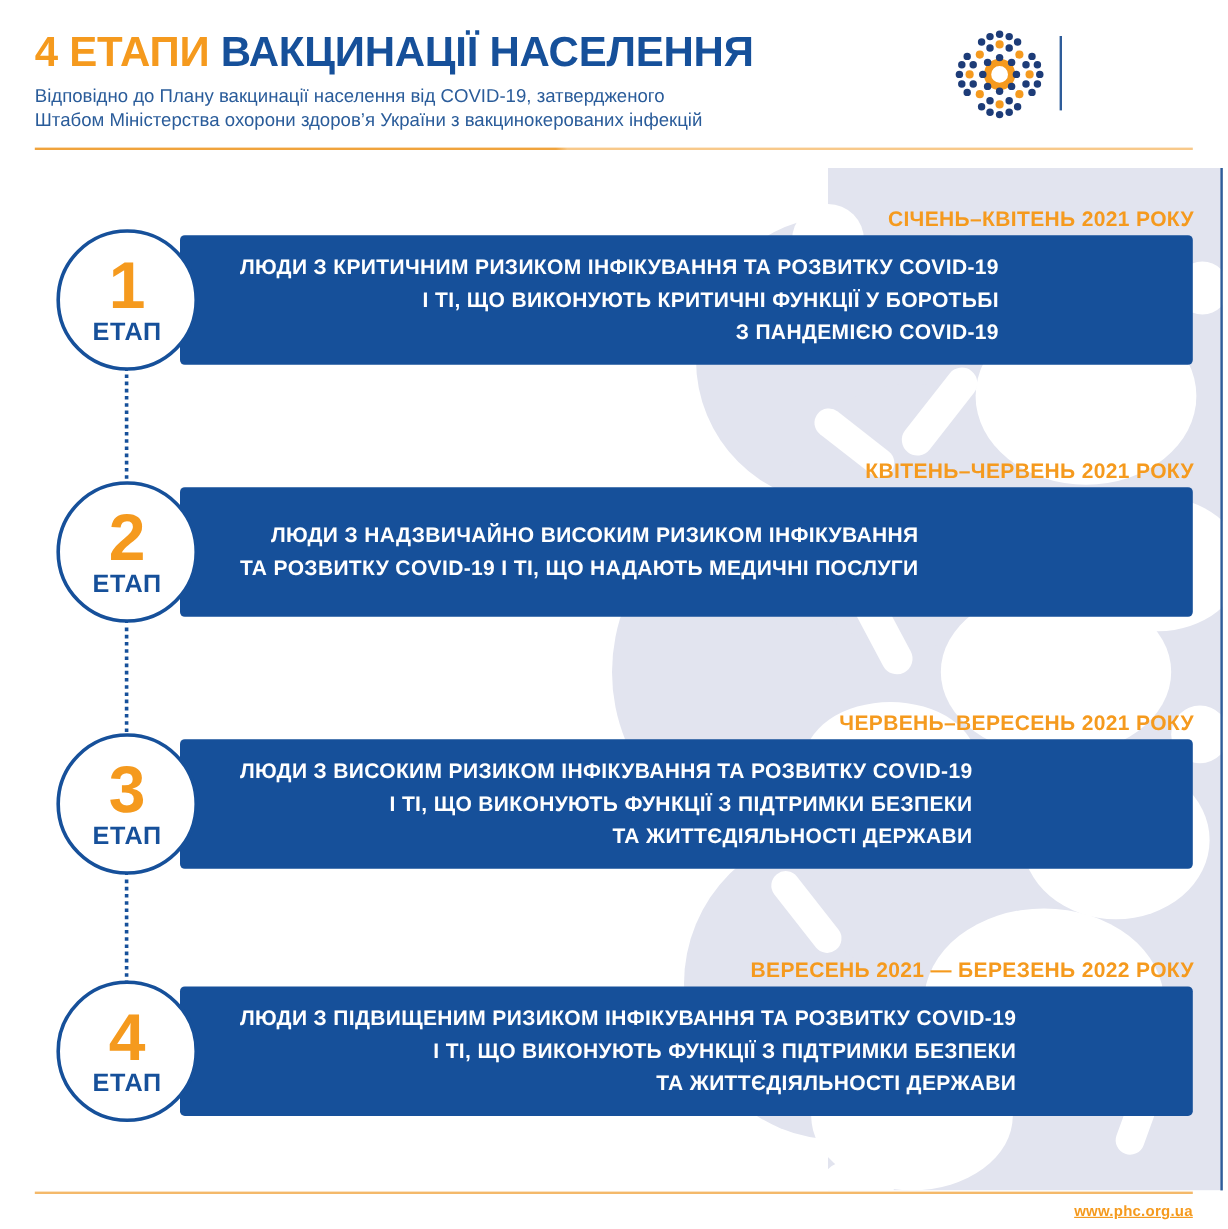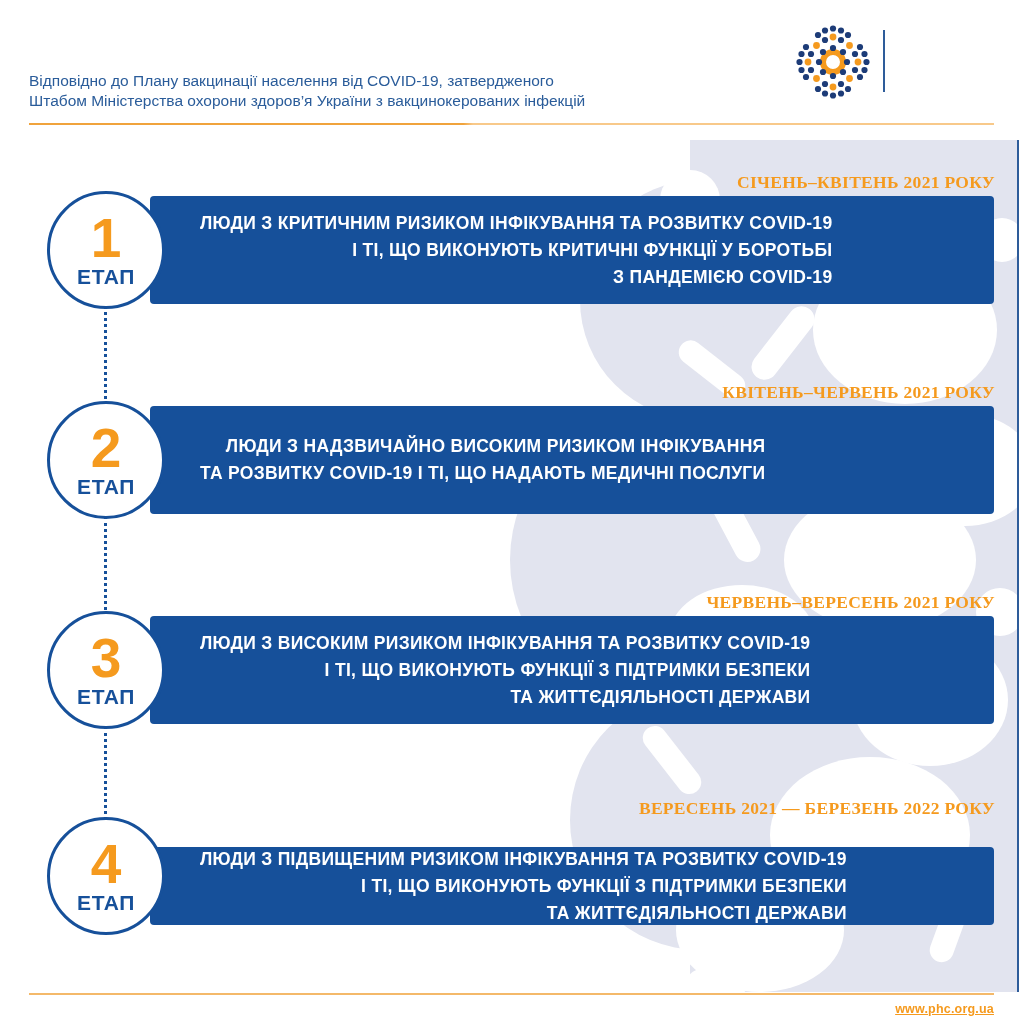--- a/index.html
+++ b/index.html
@@ -126,21 +126,20 @@
   .stage-date {
     position: absolute;
     right: 28px;
     top: 0;
     font-size: 17.5px;
     font-weight: 700;
     color: #F59A1E;
     letter-spacing: 0.3px;
     white-space: nowrap;
     text-align: right;
-    font-family: Liberation Serif, serif;
   }
 
   .stage-band {
     position: absolute;
     left: 150px;
     top: 24px;
     width: 844px;
     background: #16509A;
     border-radius: 4px;
     text-align: right;
@@ -273,20 +272,21 @@
         <circle cx="1000" cy="612" r="24"></circle>
         <circle cx="1002" cy="240" r="22"></circle>
       </g>
     </g>
   </svg>
 
   <div id="edge-bar"></div>
 
   <div id="header">
 
+    <h1 id="title"><span class="accent">4 ЕТАПИ</span> <span class="main">ВАКЦИНАЦІЇ НАСЕЛЕННЯ</span></h1>
 
     <p id="subtitle">Відповідно до Плану вакцинації населення від COVID-19, затвердженого
 Штабом Міністерства охорони здоров’я України з вакцинокерованих інфекцій</p>
 
     <div id="logo">
       <svg id="logo-mark" viewBox="0 0 76 76" xmlns="http://www.w3.org/2000/svg">
 
         <circle cx="38" cy="38" r="10" fill="none" stroke="#F59A1E" stroke-width="6"></circle>
 
         <g fill="#F59A1E">
@@ -388,21 +388,21 @@
 ТА ЖИТТЄДІЯЛЬНОСТІ ДЕРЖАВИ</div>
       </div>
       <div class="stage-circle" style="top:19px;">
         <div class="stage-number">3</div>
         <div class="stage-label">ЕТАП</div>
       </div>
     </div>
 
     <div class="stage" style="top:798px;">
       <div class="stage-date">ВЕРЕСЕНЬ 2021 — БЕРЕЗЕНЬ 2022 РОКУ</div>
-      <div class="stage-band" style="height:78px;margin-top:25px;">
+      <div class="stage-band" style="height:108px;">
         <div class="stage-text">ЛЮДИ З ПІДВИЩЕНИМ РИЗИКОМ ІНФІКУВАННЯ ТА РОЗВИТКУ COVID-19
 І ТІ, ЩО ВИКОНУЮТЬ ФУНКЦІЇ З ПІДТРИМКИ БЕЗПЕКИ
 ТА ЖИТТЄДІЯЛЬНОСТІ ДЕРЖАВИ</div>
       </div>
       <div class="stage-circle" style="top:19px;">
         <div class="stage-number">4</div>
         <div class="stage-label">ЕТАП</div>
       </div>
     </div>
 

